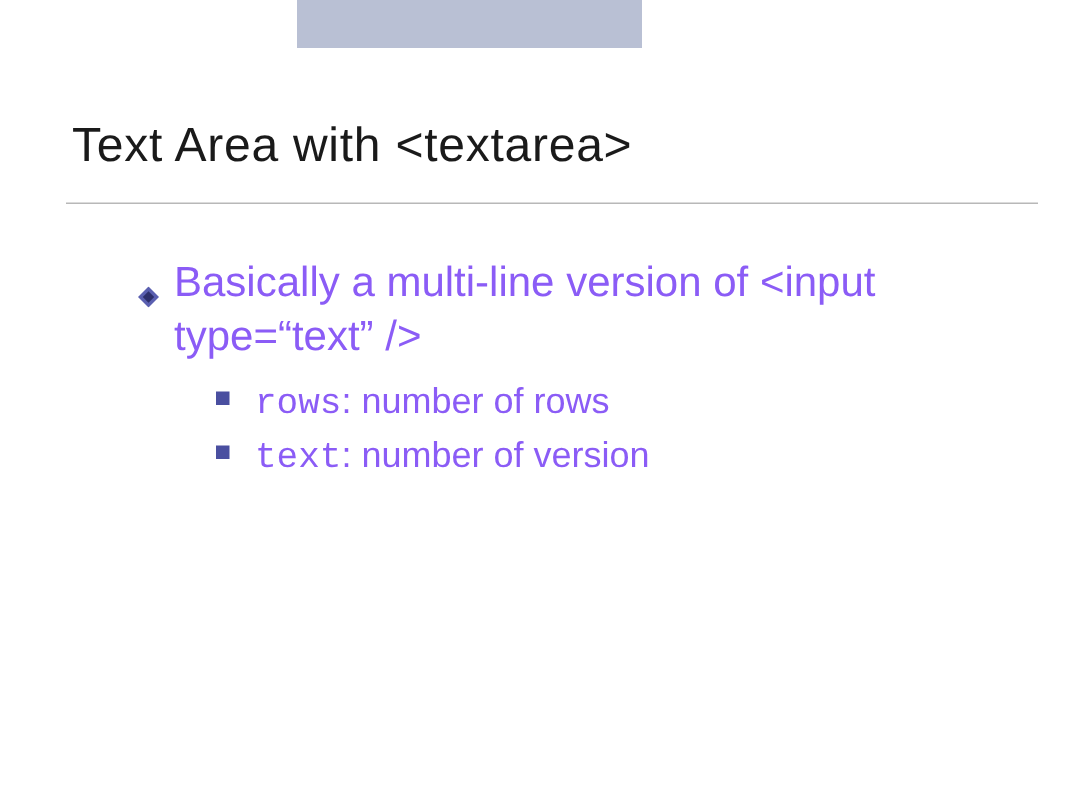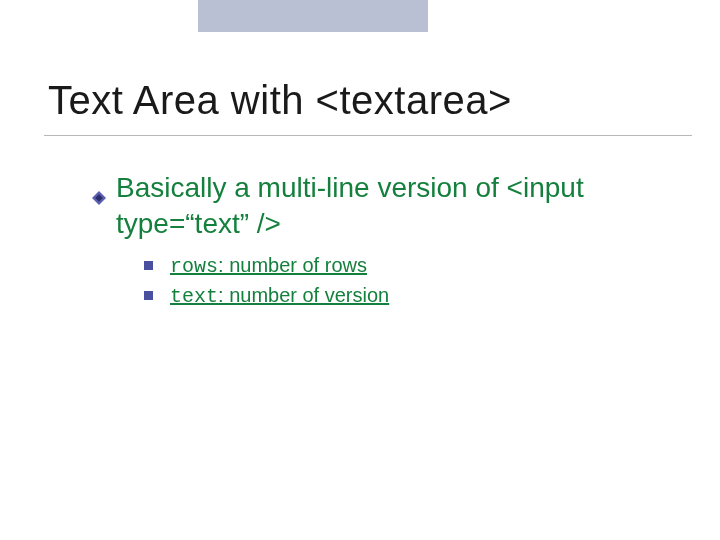--- a/index.html
+++ b/index.html
@@ -23,61 +23,60 @@
   .slide {
     position: relative;
     width: 720px;
     height: 540px;
   }
   .title {
     position: absolute;
     top: 78px;
     left: 48px;
     right: 40px;
-    font-size: 40px;
+    font-size: 32px;
     font-weight: 400;
     letter-spacing: 0.5px;
     color: #1a1a1a;
     font-family: Verdana, Geneva, sans-serif;
   }
   .title-rule {
     position: absolute;
     top: 135px;
     left: 44px;
     right: 28px;
     height: 1px;
     background: #b8b8b8;
   }
   .body {
     position: absolute;
     top: 170px;
     left: 92px;
     right: 50px;
     font-size: 28px;
     line-height: 1.28;
-    color: #15803d;
+    color: #8b5cf6;
   }
   .lvl1 {
     position: relative;
     padding-left: 24px;
     margin-bottom: 4px;
   }
   .lvl1 .bullet {
     position: absolute;
     left: 0;
     top: 8px;
     width: 14px;
     height: 14px;
   }
   .lvl2-group {
     margin-top: 10px;
     margin-left: 52px;
-    font-size: 20px;
+    font-size: 24px;
     line-height: 1.35;
-    text-decoration: underline;
   }
   .lvl2 {
     position: relative;
     padding-left: 26px;
     margin-bottom: 2px;
   }
   .lvl2 .sq {
     position: absolute;
     left: 0;
     top: 9px;

